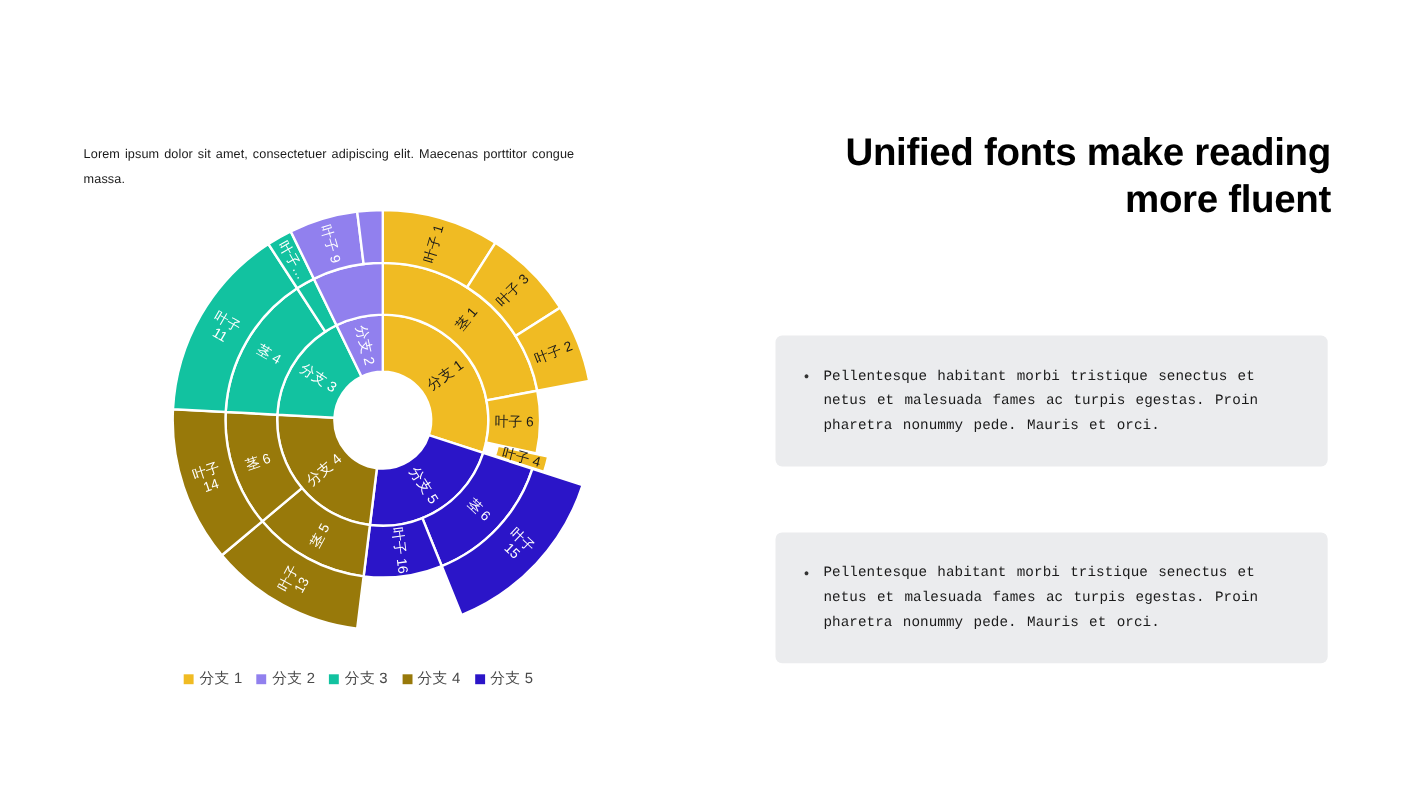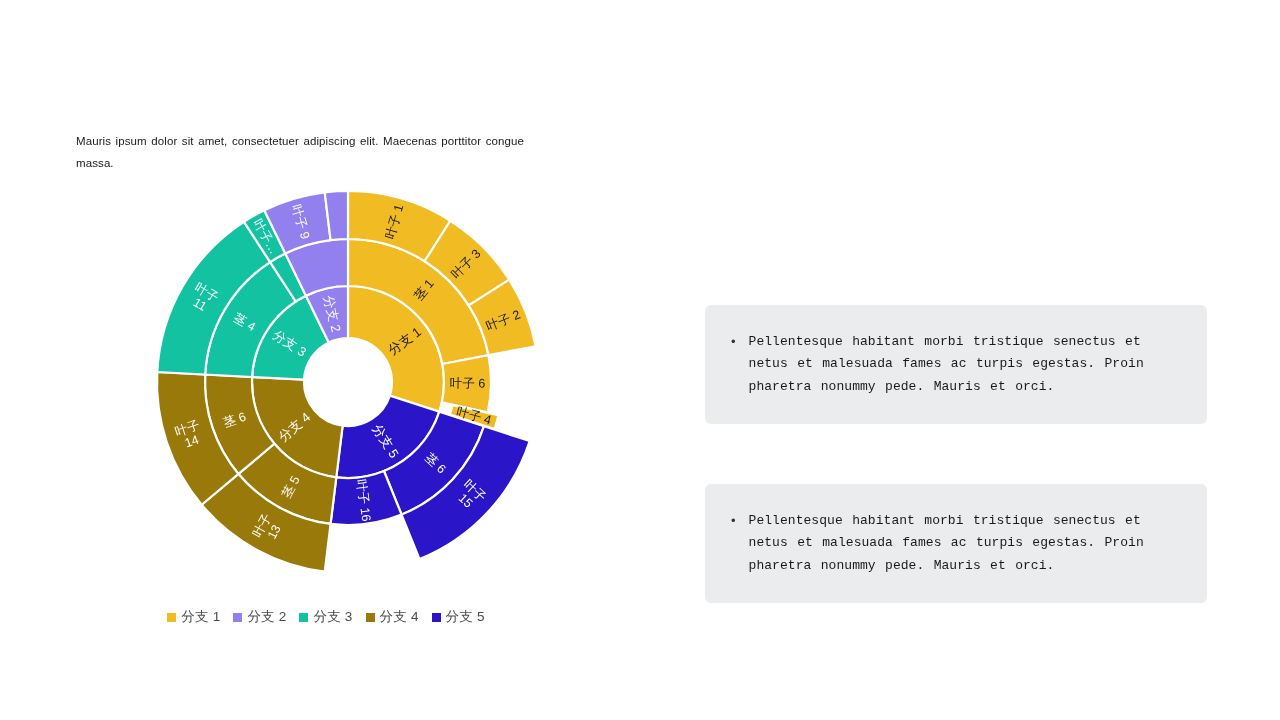--- a/index.html
+++ b/index.html
@@ -50,21 +50,21 @@
     font-size:13px;line-height:1.72;color:#1a1a1a;
     word-spacing:1.5px;letter-spacing:.05px;font-family:Liberation Mono, monospace;
   }
 </style>
 </head>
 <body>
 
 <div class="slide">
 
   <div class="left-col">
-    <p class="intro-text">Mauris ipsum dolor sit amet, consectetuer adipiscing elit. Maecenas porttitor congue massa.</p>
+    <p class="intro-text">Lorem ipsum dolor sit amet, consectetuer adipiscing elit. Maecenas porttitor congue massa.</p>
   </div>
 
   <div class="chart-wrap">
     <svg class="sunburst-svg" id="sunburst" width="500" height="420" viewBox="0 0 500 420">
         <path d="M 272 106 A 96 96 0 0 1 363.30142556433475 231.66563145999496
             L 313.84648671698676 215.5967477524977 A 44 44 0 0 0 272 158 Z" fill="#F0BB23" stroke="#ffffff" stroke-width="2.2"></path>
         <text x="328.6311896062463" y="160.85503233952687" text-anchor="middle" dominant-baseline="central" fill="#1a1a1a" font-size="13" font-family="&quot;Liberation Sans&quot;,&quot;DejaVu Sans&quot;,sans-serif" transform="rotate(-36 328.6311896062463 160.85503233952687)">分支 1</text>
         <path d="M 272 59 A 143 143 0 0 1 412.46707685420245 175.2044720142414
             L 366.2995760699541 184.01139379977045 A 96 96 0 0 0 272 106 Z" fill="#F0BB23" stroke="#ffffff" stroke-width="2.2"></path>
         <text x="348.17216677496845" y="109.92366748829319" text-anchor="middle" dominant-baseline="central" fill="#1a1a1a" font-size="12.5" font-family="&quot;Liberation Sans&quot;,&quot;DejaVu Sans&quot;,sans-serif" transform="rotate(-50.4 348.17216677496845 109.92366748829319)">茎 1</text>
@@ -153,20 +153,23 @@
       <div class="legend-item">
         <span class="legend-swatch" style="background: rgb(152, 121, 10);"></span>
         <span class="legend-label">分支 4</span>
       </div>
       <div class="legend-item">
         <span class="legend-swatch" style="background: rgb(43, 21, 200);"></span>
         <span class="legend-label">分支 5</span>
       </div>
     </div>
 
+  <div class="right-col">
+    <h1 class="headline">Unified fonts make reading more fluent</h1>
+  </div>
 
   <div class="cards" id="cards">
       <div class="card">
         <div class="bullet-row">
           <span class="bullet-dot">•</span>
           <span class="bullet-text">Pellentesque habitant morbi tristique senectus et netus et malesuada fames ac turpis egestas. Proin pharetra nonummy pede. Mauris et orci.</span>
         </div>
       </div>
       <div class="card">
         <div class="bullet-row">

